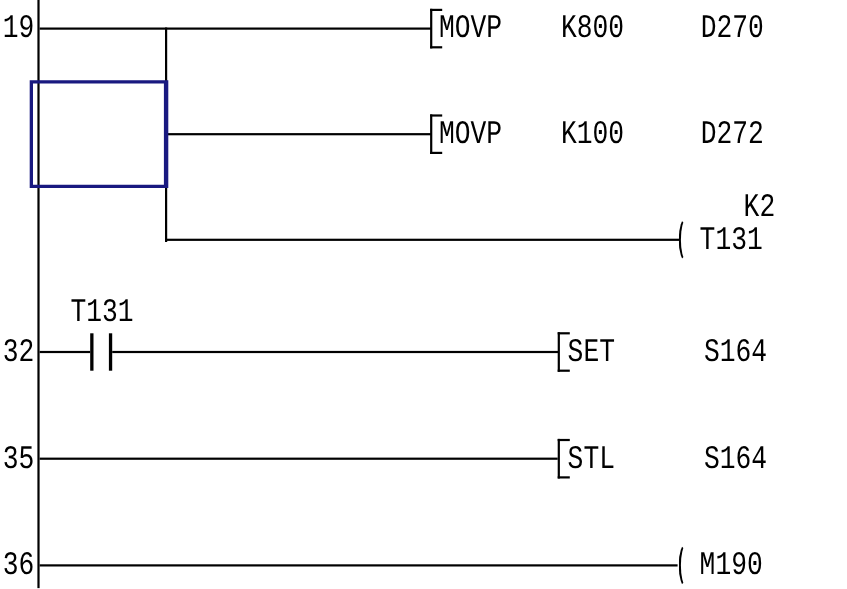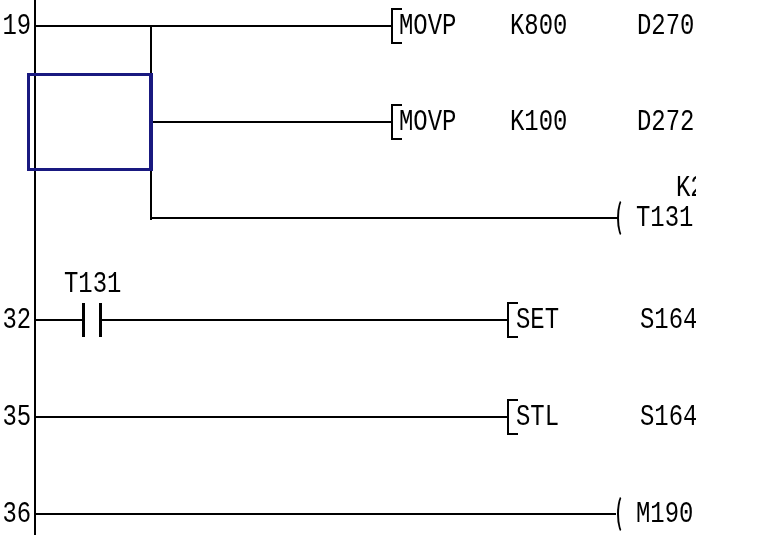--- a/index.html
+++ b/index.html
@@ -8,20 +8,21 @@
     background: #ffffff;
   }
   #canvas {
     position: relative;
     width: 696px;
     height: 535px;
     background: var(--color-background, #ffffff);
     overflow: hidden;
     font-family: "Liberation Serif", "DejaVu Serif", serif;
     color: var(--color-text, #000000);
+    padding-left: 44px;
   }
   .wire-h {
     position: absolute;
     height: 2px;
     background: var(--color-wire, #000000);
   }
   .wire-v {
     position: absolute;
     width: 2px;
     background: var(--color-wire, #000000);

